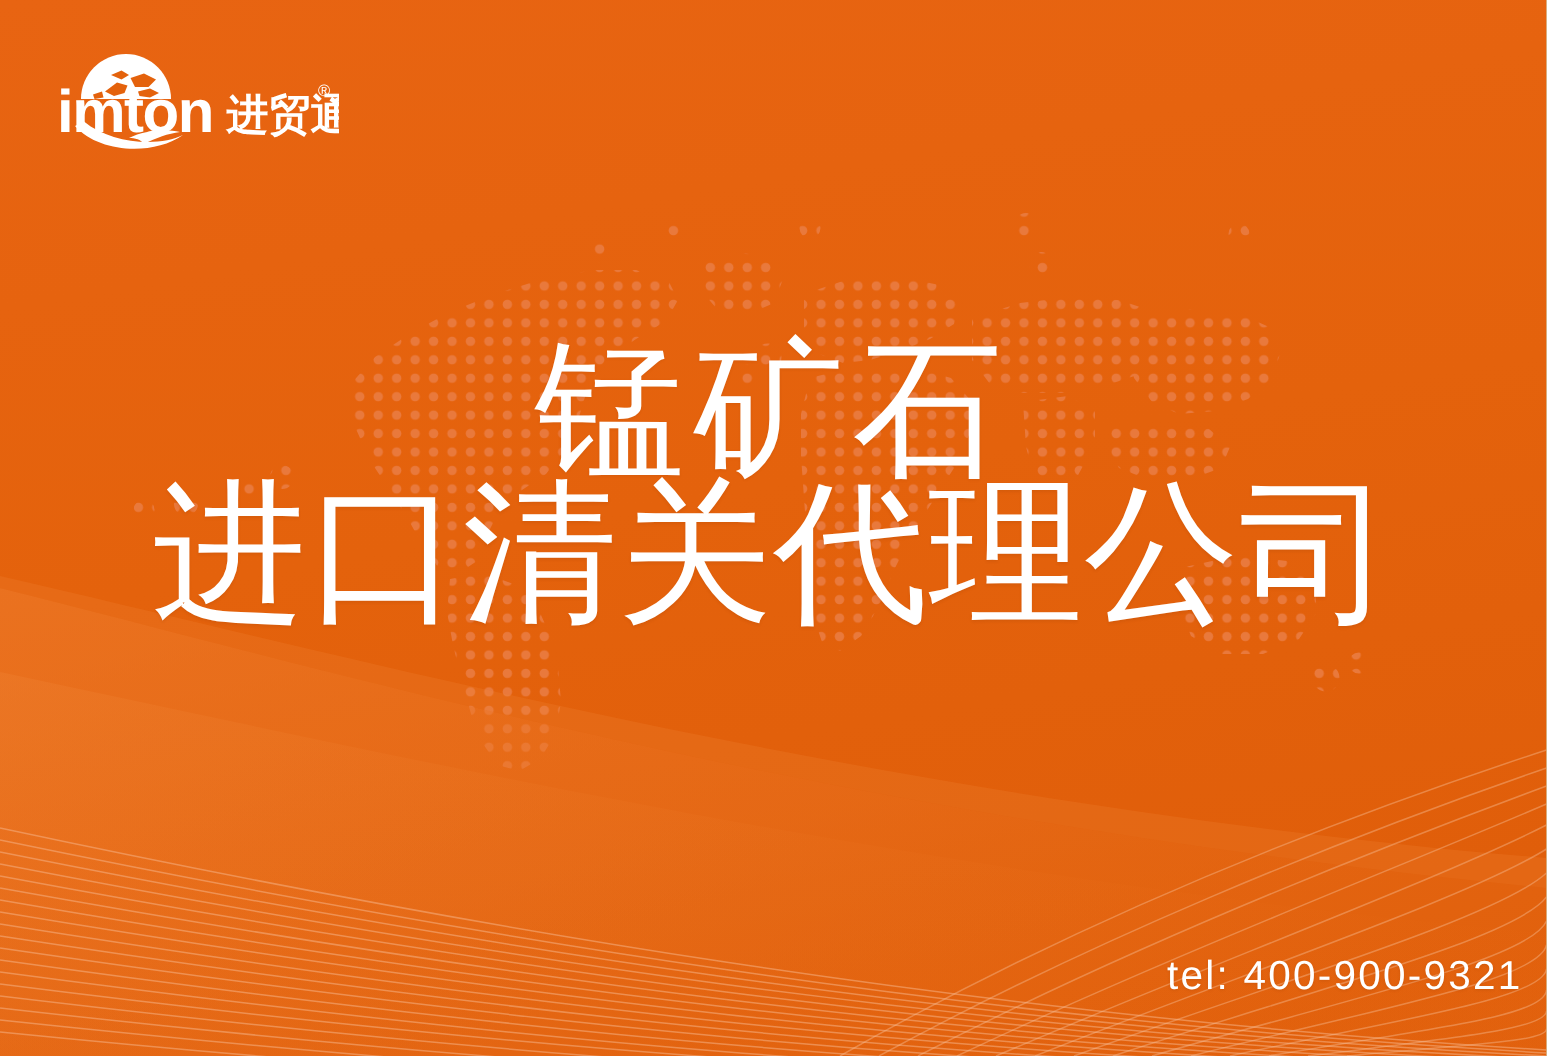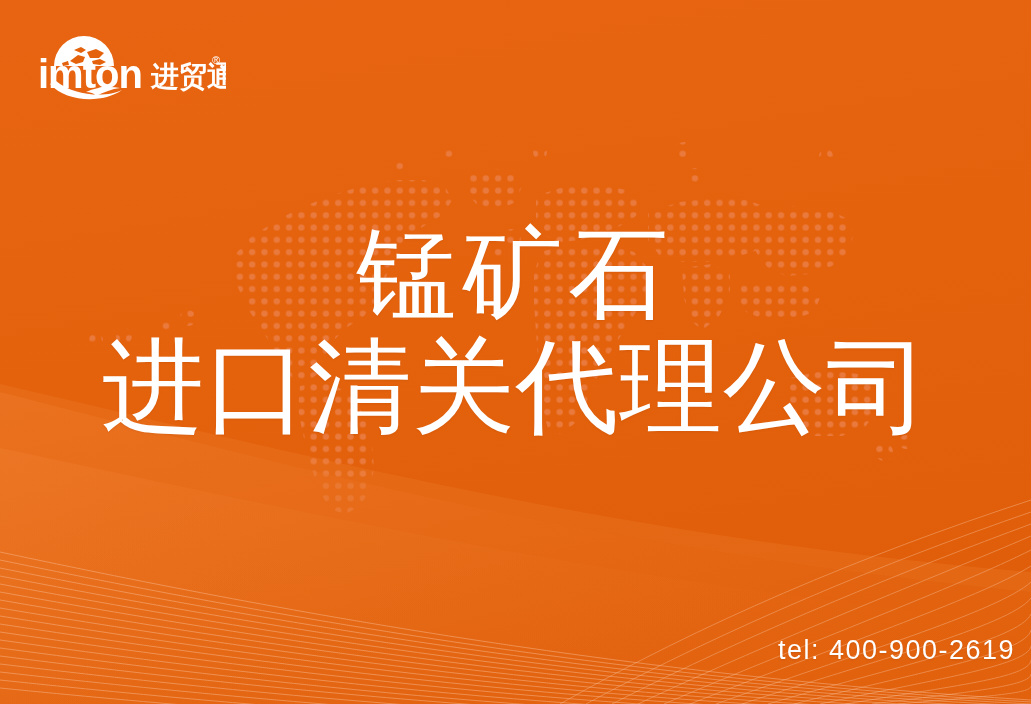--- a/index.html
+++ b/index.html
@@ -52,21 +52,22 @@
   }
   #headline .line1 {
     display: block;
     font-size: 100px;
     letter-spacing: 0.06em;
   }
   #headline .line2 {
     display: block;
     font-size: 103px;
     letter-spacing: 0.005em;
-    margin-top: 10px;
+    margin-top: 0;
+    font-family: Liberation Mono, monospace;
   }
 
   
   #phone {
     position: absolute;
     right: 16px;
     bottom: 38px;
     color: #ffffff;
     font-size: 27px;
     letter-spacing: 0.055em;
@@ -234,15 +235,15 @@
 
       <text x="176" y="38" font-family="'Liberation Sans', sans-serif" font-size="11" fill="#ffffff">®</text>
     </svg>
   </div>
 
   <div id="headline">
     <span class="line1">锰矿石</span>
     <span class="line2">进口清关代理公司</span>
   </div>
 
-  <div id="phone">tel: 400-900-2619</div>
+  <div id="phone">tel: 400-900-9321</div>
 
 </div>
 
 </body></html>

